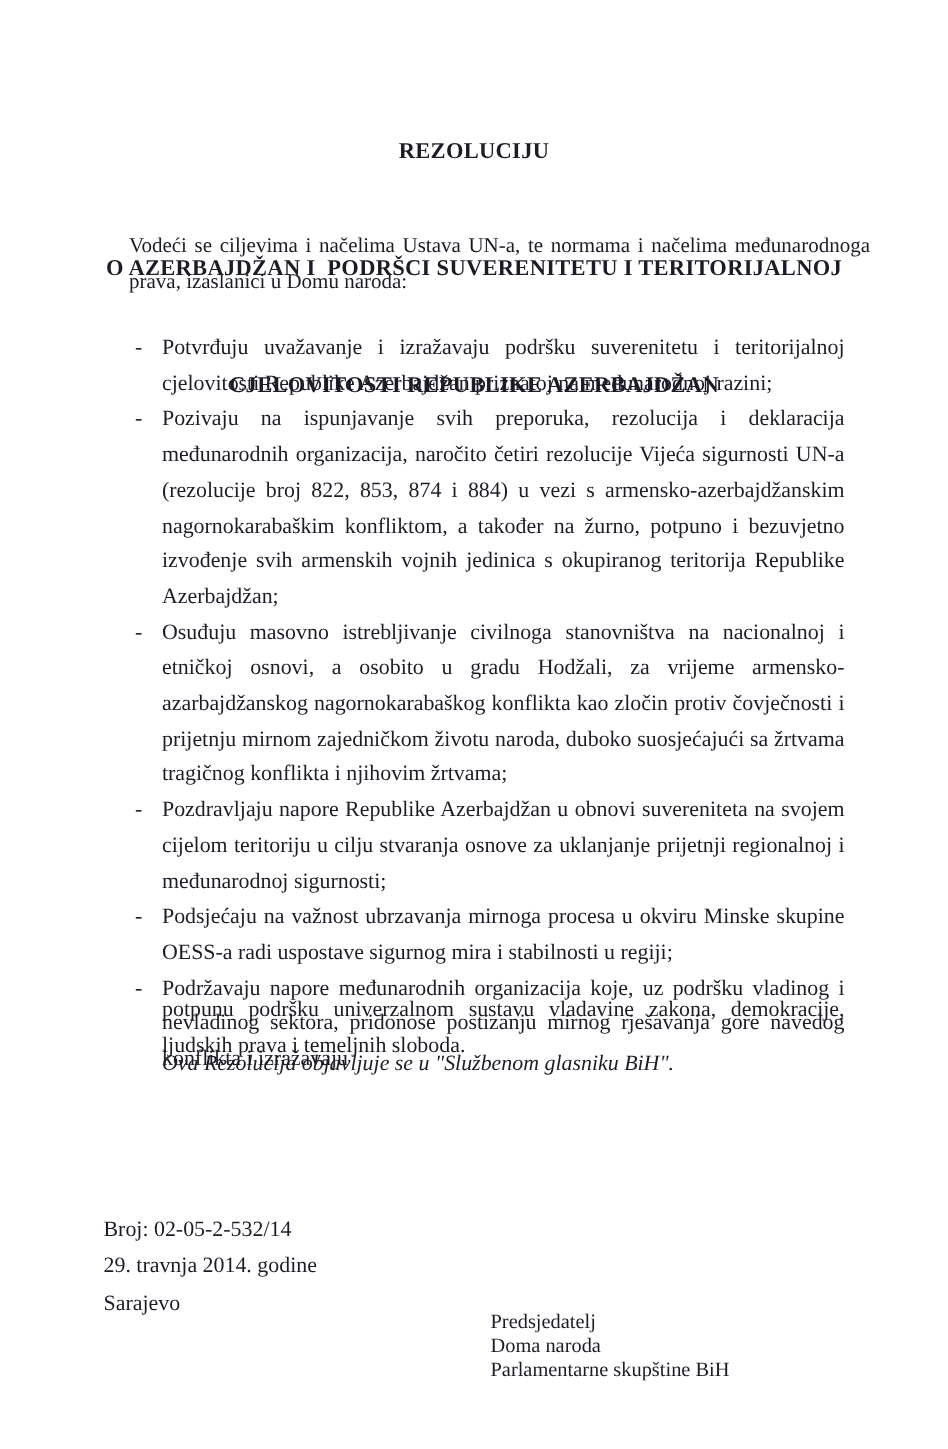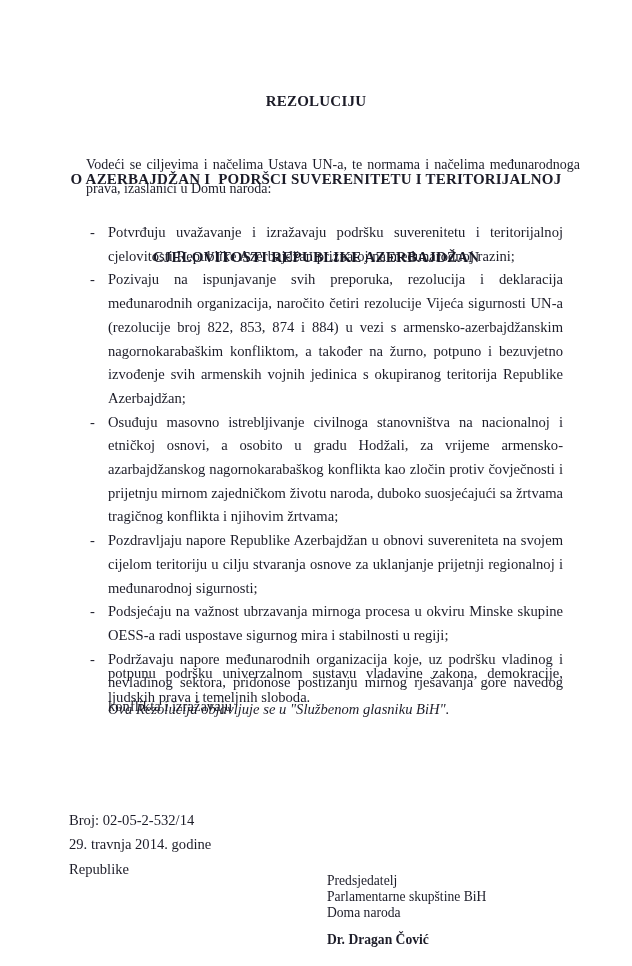--- a/index.html
+++ b/index.html
@@ -141,23 +141,22 @@
     </li>
   </ul>
 
   <p class="closing">potpunu podršku univerzalnom sustavu vladavine zakona, demokracije, ljudskih prava i temeljnih sloboda.</p>
 
   <p class="pub-note">Ova Rezolucija objavljuje se u "Službenom glasniku BiH".</p>
 
   <div class="footer-block">
     <div>Broj: 02-05-2-532/14</div>
     <div>29. travnja 2014. godine</div>
-    <div>Republike</div>
+    <div>Sarajevo</div>
   </div>
 
   <div class="signature-block">
     <div>Predsjedatelj</div>
+    <div>Doma naroda</div>
     <div>Parlamentarne skupštine BiH</div>
-    <div>Doma naroda</div>
-    <div class="signature-name">Dr. Dragan Čović</div>
   </div>
 
 </div>
 
 </body></html>

